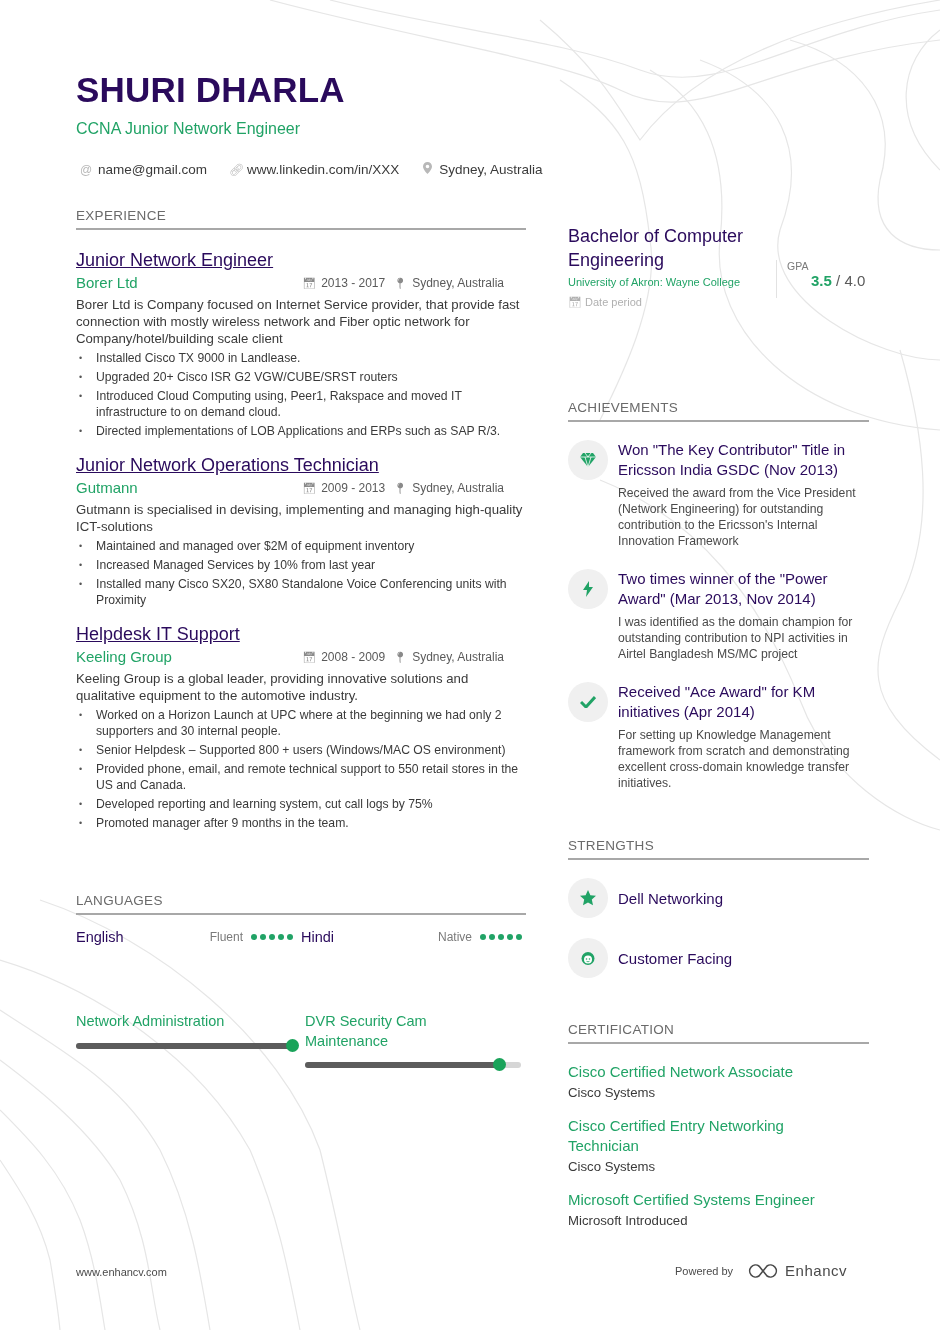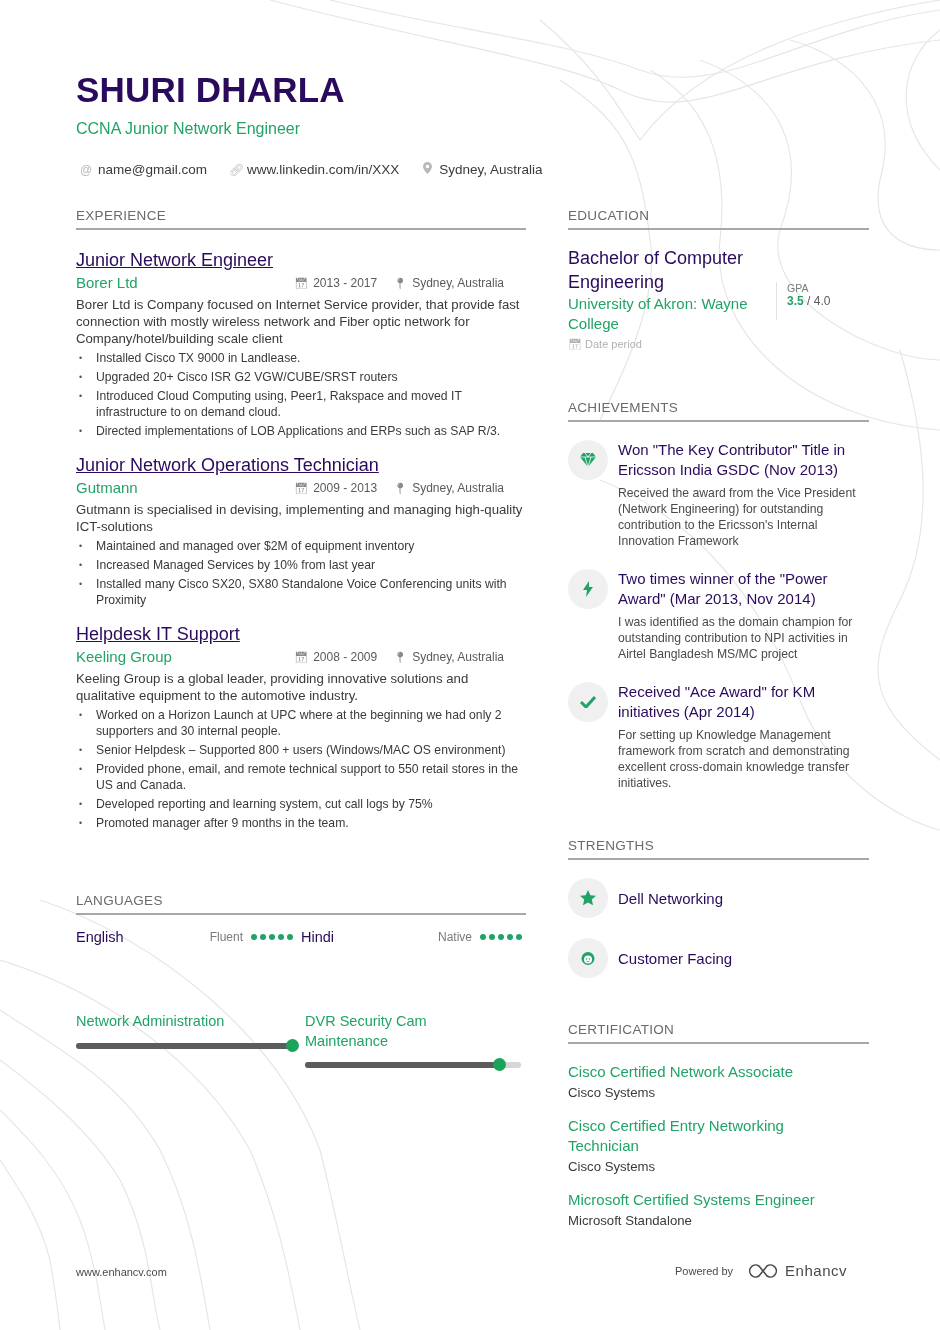--- a/index.html
+++ b/index.html
@@ -16,21 +16,21 @@
 
   .section-title { font-size: 13.5px; color: #6a6a6a; letter-spacing: 0.3px; text-transform: uppercase; padding-bottom: 5px; border-bottom: 2px solid #a8a8a8; }
 
   .left { position: absolute; left: 76px; width: 450px; }
   .right { position: absolute; left: 568px; width: 301px; }
 
   .job { margin-top: 12px; }
   .job-title { font-size: 18px; color: #2a0a5c; line-height: 24px; text-decoration: underline; }
   .job-row { display: flex; justify-content: space-between; align-items: center; line-height: 22px; }
   .company { font-size: 15px; color: #21a366; }
-  .meta { display: flex; gap: 16px; font-size: 12px; color: #5a5a5a; padding-right: 22px; }
+  .meta { display: flex; gap: 8px; font-size: 12px; color: #5a5a5a; padding-right: 22px; }
   .meta span.ic { color: #8a8a8a; margin-right: 5px; font-size: 11px; }
   .desc { font-size: 13.2px; line-height: 17px; color: #3a3a3a; margin-top: 2px; }
   .bullets { list-style: none; margin-top: 3px; }
   .bullets li { position: relative; padding-left: 20px; font-size: 12.2px; line-height: 16px; color: #3a3a3a; margin-bottom: 3px; }
   .bullets li::before { content: "•"; position: absolute; left: 3px; top: 0; font-size: 9px; color: #555; }
 
   .langs { display: flex; margin-top: 14px; }
   .lang { width: 225px; display: flex; align-items: center; justify-content: space-between; padding-right: 8px; }
   .lang-name { font-size: 14.5px; color: #2a0a5c; }
   .lang-right { display: flex; align-items: center; gap: 8px; }
@@ -41,25 +41,25 @@
   .expertise { display: flex; margin-top: 18px; gap: 8px; }
   .exp { width: 229px; }
   .exp-name { font-size: 14.5px; color: #21a366; line-height: 20px; }
   .bar { position: relative; height: 6px; background: #d6d6d6; border-radius: 3px; margin-top: 8px; width: 216px; }
   .bar-fill { position: absolute; left: 0; top: 0; height: 6px; background: #5c5c5c; border-radius: 3px; }
   .bar-knob { position: absolute; top: -4px; width: 13px; height: 13px; border-radius: 50%; background: #1aa35a; margin-left: -6px; }
 
   .edu-title { font-size: 18px; color: #2a0a5c; line-height: 24px; margin-top: 16px; }
   .edu-wrap { display: flex; }
   .edu-left { width: 198px; }
-  .edu-school { font-size: 15px; color: #21a366; line-height: 20px; }
+  .edu-school { font-size: 11px; color: #21a366; line-height: 20px; }
   .edu-date { font-size: 11px; color: #b0b0b0; margin-top: 4px; }
   .gpa { margin-left: 10px; padding-left: 10px; border-left: 1px solid #e2e2e2; height: 38px; margin-top: -12px; }
   .gpa-label { font-size: 10.5px; color: #7a7a7a; }
-  .gpa-val { font-size: 12px; color: #5a5a5a; }
+  .gpa-val { font-size: 15px; color: #5a5a5a; margin-left: 24px; }
   .gpa-val b { color: #21a366; }
 
   .ach { display: flex; margin-top: 14px; }
   .ach-icon { width: 40px; height: 40px; border-radius: 50%; background: #f0f0f0; display: flex; align-items: center; justify-content: center; color: #21a366; flex-shrink: 0; margin-right: 10px; }
   .ach-title { font-size: 15px; line-height: 20px; color: #2a0a5c; }
   .ach-desc { font-size: 12.2px; line-height: 16px; color: #4a4a4a; margin-top: 5px; }
 
   .strength { display: flex; align-items: center; margin-top: 18px; }
   .strength .ach-icon { margin-right: 10px; }
   .strength-name { font-size: 15px; color: #2a0a5c; }
@@ -223,21 +223,20 @@
         <div class="exp-name" style="width:160px;">DVR Security Cam Maintenance</div>
         <div class="bar" style="margin-top:11px;">
           <div class="bar-fill" style="width:90%;"></div>
           <div class="bar-knob" style="left:90%;"></div>
         </div>
       </div>
     </div>
   </div>
 
   <div class="right" style="top:208px;">
-    <div class="section-title">EDUCATION</div>
     <div class="edu-title" style="width:200px;">Bachelor of Computer Engineering</div>
     <div class="edu-wrap">
       <div class="edu-left">
         <div class="edu-school">University of Akron: Wayne College</div>
         <div class="edu-date"><span>📅︎</span> <span>Date period</span></div>
       </div>
       <div class="gpa">
         <div class="gpa-label">GPA</div>
         <div class="gpa-val"><b>3.5</b> / <span>4.0</span></div>
       </div>
@@ -314,21 +313,21 @@
     <div class="cert" style="margin-top:18px;">
       <div class="cert-name">Cisco Certified Network Associate</div>
       <div class="cert-issuer">Cisco Systems</div>
     </div>
     <div class="cert">
       <div class="cert-name" style="width:240px;">Cisco Certified Entry Networking Technician</div>
       <div class="cert-issuer">Cisco Systems</div>
     </div>
     <div class="cert">
       <div class="cert-name">Microsoft Certified Systems Engineer</div>
-      <div class="cert-issuer">Microsoft Standalone</div>
+      <div class="cert-issuer">Microsoft Introduced</div>
     </div>
   </div>
 
   <div class="footer-left">www.enhancv.com</div>
   <div class="footer-right">
     <span>Powered by</span>
     <span class="brand">
       <svg width="32" height="16" viewBox="0 0 32 16">
           <path d="M12 3 A6 6 0 1 0 12 13 L20 3 A6 6 0 1 1 20 13 L12 3" stroke="#4a4a4a" stroke-width="1.6" fill="none"></path>
         </svg>

